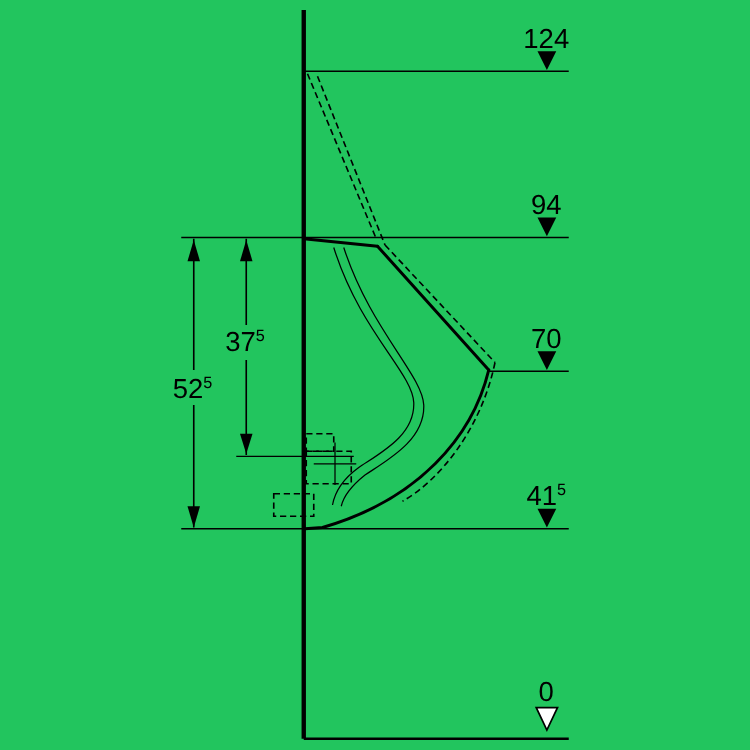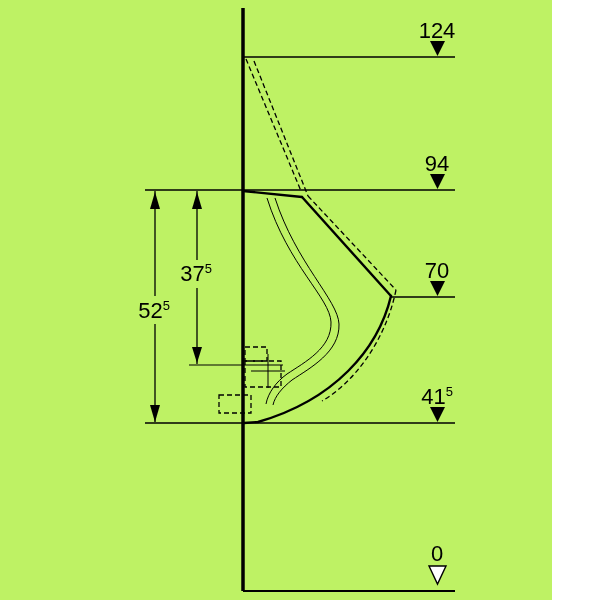--- a/index.html
+++ b/index.html
@@ -4,23 +4,23 @@
 <style>
   html, body {
     margin: 0;
     padding: 0;
     background: #ffffff;
     width: 600px;
     height: 600px;
     overflow: hidden;
   }
   .drawing-wrap {
-    width: 552px;
+    width: 600px;
     height: 600px;
-    background: #bef264;
+    background: #22c55e;
   }
   svg { display: block; }
   .wall        { stroke: #000; stroke-width: 3.5; }
   .floor       { stroke: #000; stroke-width: 2; }
   .dim-line    { stroke: #000; stroke-width: 1.3; }
   .tick-line   { stroke: #000; stroke-width: 1; }
   .outline     { stroke: #000; stroke-width: 2.4; fill: none; stroke-linecap: round; }
   .thin        { stroke: #000; stroke-width: 1; fill: none; }
   .dashed      { stroke: #000; stroke-width: 1.3; fill: none; stroke-dasharray: 5 3; }
   .arrow-filled{ fill: #000; stroke: none; }

